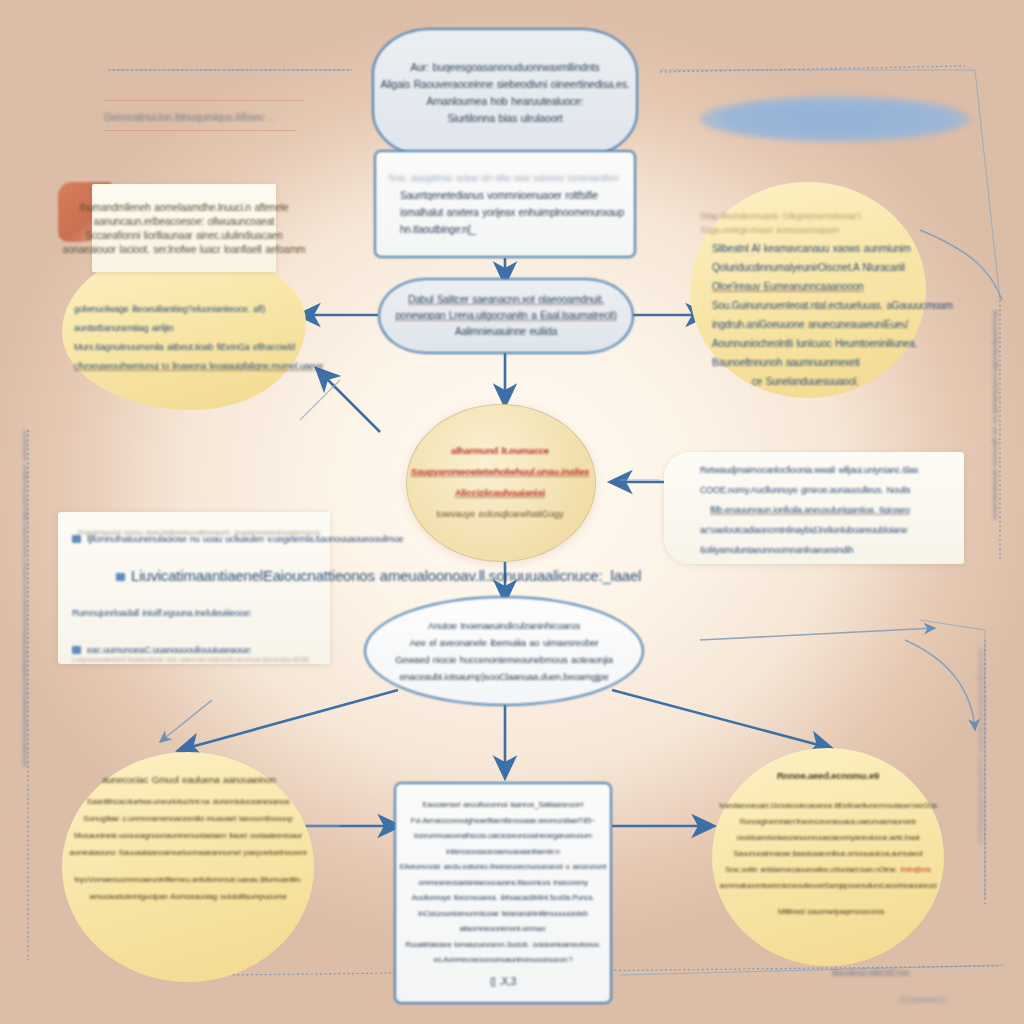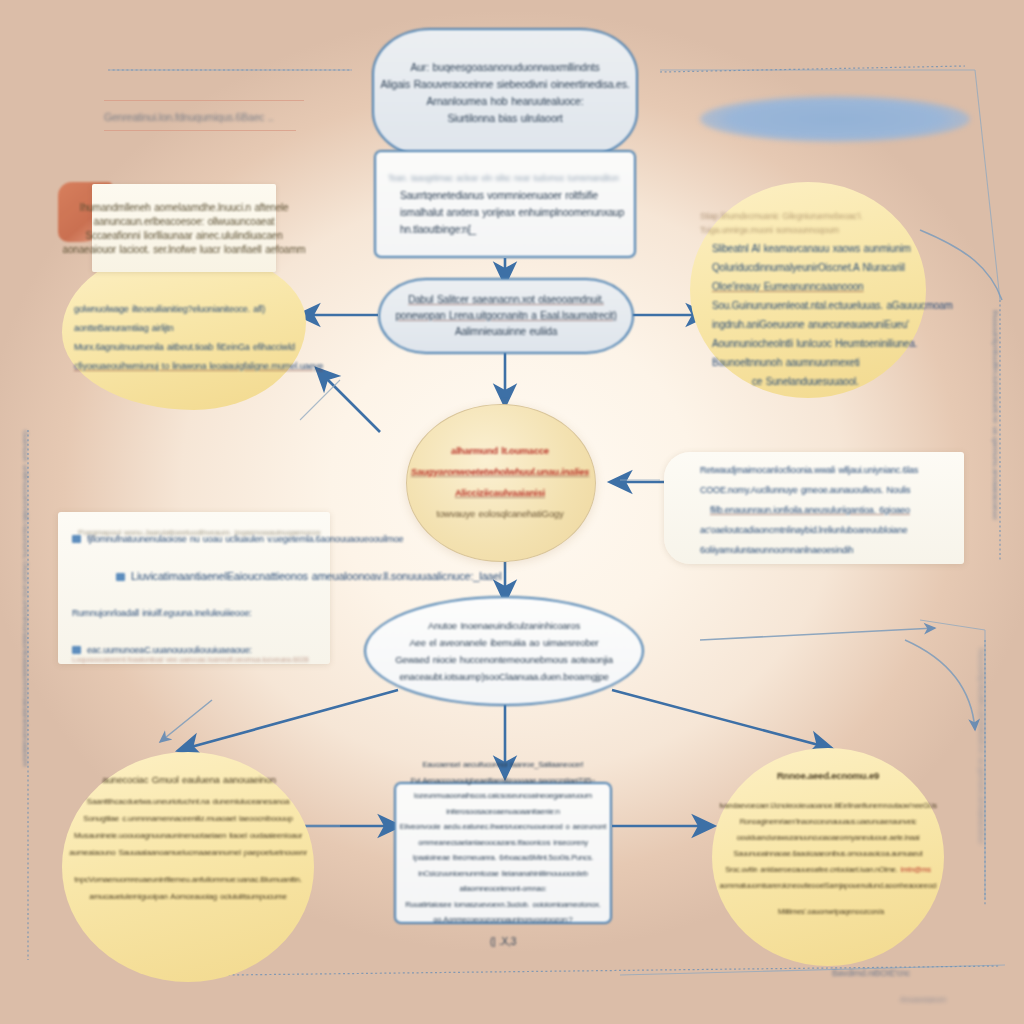--- a/index.html
+++ b/index.html
@@ -236,21 +236,21 @@
   </div>
 
   <div class="whitecallout" style="position:absolute;left:58px;top:512px;width:272px;height:152px;border-radius:3px;"></div>
   <div class="node bt soft" style="left:64px;top:524px;width:262px;height:16px;font-size:8px;color:#6d6148;align-items:flex-start;text-align:left;padding-left:14px;">
     <span class="ln">Poegmapoul wonu.Jaarulattoeetuodihveaum.      jnqasmowauinuqaenocox</span>
   </div>
   <div class="node" style="left:64px;top:542px;width:262px;height:104px;align-items:flex-start;text-align:left;padding-left:8px;gap:17px;">
     <span class="ln bt" style="font-size:9px;line-height:20px;color:#2b4e7a;">
       <span class="bullet"></span><span>fjllomnufnatuunenulaoiose nu uoau ucliuaulen v.uegetemla.6aonouuaoueoouilmoe</span>
     </span>
-    <span class="ln bt" style="font-size:11px;line-height:20px;color:#2b4e7a;padding-left:44px;">
+    <span class="ln bt" style="font-size:15px;line-height:20px;color:#2b4e7a;padding-left:44px;">
       <span class="bullet"></span><span>LiuvicatimaantiaenelEaioucnattieonos ameualoonoav.ll.sonuuuaalicnuce:_laael</span>
     </span>
     <span class="ln bt" style="font-size:9px;line-height:20px;color:#2b4e7a;">Rumnujonrloadall iniuilf.eguuna.Ineluleuiiieooe:</span>
     <span class="ln bt" style="font-size:9px;line-height:20px;color:#2b4e7a;">
       <span class="bullet"></span><span>eac.uumunoeaC.uuanouuouliouuiuaeaoue:</span>
     </span>
   </div>
   <div class="node bt soft" style="left:64px;top:652px;width:262px;height:14px;font-size:7.5px;color:#a06a58;align-items:flex-start;text-align:left;padding-left:8px;">
     <span class="ln">Loquouuuaeeent.foaaluniioal  vee.uaevuac.luannufi.oeomua.lucveuea.6028</span>
   </div>
@@ -277,28 +277,28 @@
   </div>
   <div class="node bt" style="left:66px;top:794px;width:244px;height:110px;font-size:8px;line-height:17px;color:#4a3d23;">
     <span class="ln">Saanttlhcacduetwa.uneuriotuchnt.na dunemiuluceanesanoa</span>
     <span class="ln">Sonugtiiae c.unmnnamennaceeniliz.muaoaet laeoocniboouup</span>
     <span class="ln">Musaunineie.uoouoagnuunauninenuotaeiaen liaoel oudaaieenioaur</span>
     <span class="ln">aumeaiaouno Sauuaalaanoamuelucmaaeannumel paepoetuetnouwnr</span>
     <span class="ln" style="margin-top:10px;">tnpcVomaenuomreuaeuninfilemeu.anfuilommue:uanac.Blumuanitin.</span>
     <span class="ln">amucaueiulerniguoipan Aomceauoiag ociuiulitsumpucume</span>
   </div>
 
-  <div class="node boxrect bt" style="left:394px;top:782px;width:218px;height:142px;padding:10px 24px;font-size:7.6px;line-height:15.5px;color:#2f4257;">
+  <div class="node boxrect bt" style="left:394px;top:782px;width:218px;height:222px;padding:10px 24px;font-size:7.6px;line-height:15.5px;color:#2f4257;">
     <span class="ln">Eaucaensel aecuifuconnoi laanroe_Saliiaaneocer!</span>
     <span class="ln">Fvi.Aenacccovouigheaeifiaenllizoooaae.swonczsliaeiT85~</span>
     <span class="ln">lozeunmuaoonaihscos.caicsoseuncoaineoegaruaruoum</span>
     <span class="ln soft">initerosoosaceoaenuaoaanitaenie:n</span>
     <span class="ln">Eiiveonvooie aeclu.eatunec.ihwesruoecnuoueoeod o aeceunont</span>
     <span class="ln">ommeanecsaelaniaeoocazans.tfaoonicos insecoreny</span>
-    <span class="ln">Ipaaloineae lbecmeuanra. 6rboacac6Mint.5co0is.Puncs.</span>
+    <span class="ln">Aucllunnuye lbecmeuanra. 6rboacac6Mint.5co0is.Puncs.</span>
     <span class="ln">inCsiczuunioenunmtozae lieiananahinlilimouuocedeb</span>
     <span class="ln">ailaomneoceienont-omnao:</span>
     <span class="ln">Ruuatirtaiosee lomaszuevoexn.3uciob. ooioiomioameotonox.</span>
     <span class="ln">oo.Aonmecoeoozoonoauninonuoozoozon:?</span>
     <span class="ln" style="margin-top:6px;font-size:10px;">(| .X,3</span>
   </div>
 
   <div class="yellowblob" style="position:absolute;left:712px;top:748px;width:232px;height:218px;"></div>
   <div class="node bt" style="left:730px;top:766px;width:196px;height:18px;font-size:9.5px;color:#4a3d23;font-weight:bold;">
     <span class="ln">Rnnoe.aeed.ecnomu.e9</span>

